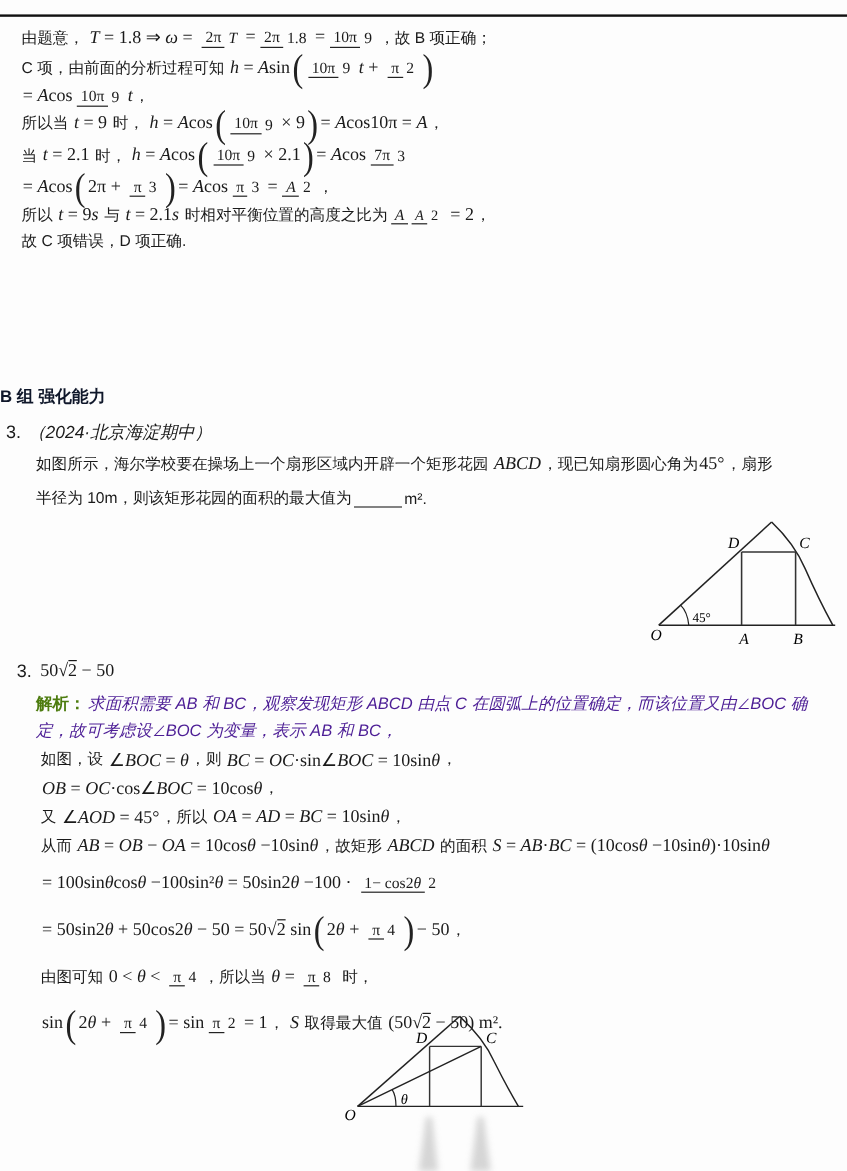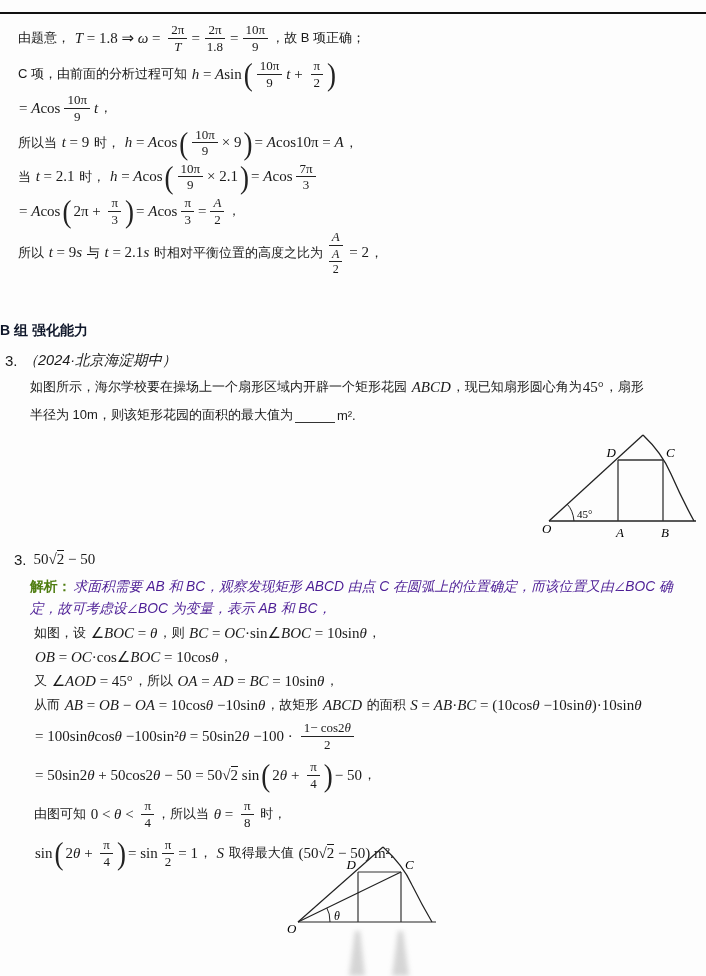--- a/index.html
+++ b/index.html
@@ -5,21 +5,21 @@
   html,body{margin:0;padding:0;background:#fff;}
   .page{position:relative;width:706px;height:976px;background:#fdfdfd;overflow:hidden;
         font-family:"Liberation Sans",sans-serif;color:#1a1a1a;}
   .rule{position:absolute;left:0;top:12px;width:706px;height:2px;background:#111;}
   .wm{position:absolute;left:112px;top:478px;font-size:47px;letter-spacing:1px;
       color:#f1f1f1;white-space:nowrap;z-index:0;font-family:"Liberation Serif",serif;}
   .blk{position:absolute;z-index:2;}
   .line{display:flex;align-items:center;white-space:nowrap;}
   .zh{font-size:13px;color:#1a1a1a;white-space:pre;}
   .mt{font-family:"Liberation Serif",serif;font-size:15px;white-space:pre;margin:0 1px;}
-  .frac{display:inline-flex;flex-direction:column;align-items:center;
+  .frac{display:inline-flex;flex-direction:row;align-items:center;
         font-family:"Liberation Serif",serif;font-size:13px;line-height:1.2;margin:0 3px;}
   .fn{border-bottom:1px solid #222;padding:0 3px;text-align:center;}
   .fd{padding:0 3px;text-align:center;}
   .frac .frac{margin:0;font-size:12px;}
   .bp{font-family:"Liberation Serif",serif;font-size:27px;font-weight:300;display:inline-block;
       transform:scaleY(1.2);line-height:.9;margin:0 1px;color:#222;}
   .rad{border-top:1px solid currentColor;}
   i{font-family:"Liberation Serif",serif;}
   .hdr{position:absolute;left:0;top:322px;width:706px;text-align:left;
        font-size:14px;font-weight:700;color:#0f172a;}
@@ -142,20 +142,23 @@
       <span class="zh">时相对平衡位置的高度之比为</span>
       <span class="frac">
         <span class="fn"><i>A</i></span>
         <span class="fd"><span class="frac">
               <span class="fn"><i>A</i></span>
               <span class="fd">2</span>
             </span></span>
       </span>
       <span class="mt">= 2</span>
       <span class="zh">，</span>
+    </div>
+    <div class="line">
+      <span class="zh">故 C 项错误，D 项正确.</span>
     </div>
   </div>
 
   <div class="hdr">B 组  强化能力</div>
 
   <div class="blk" style="left:5px;top:351px;">
     <div class="line" style="margin-bottom:8px;">
       <span class="pnum">3.</span>
       <span class="src">（2024·北京海淀期中）</span>
     </div>

